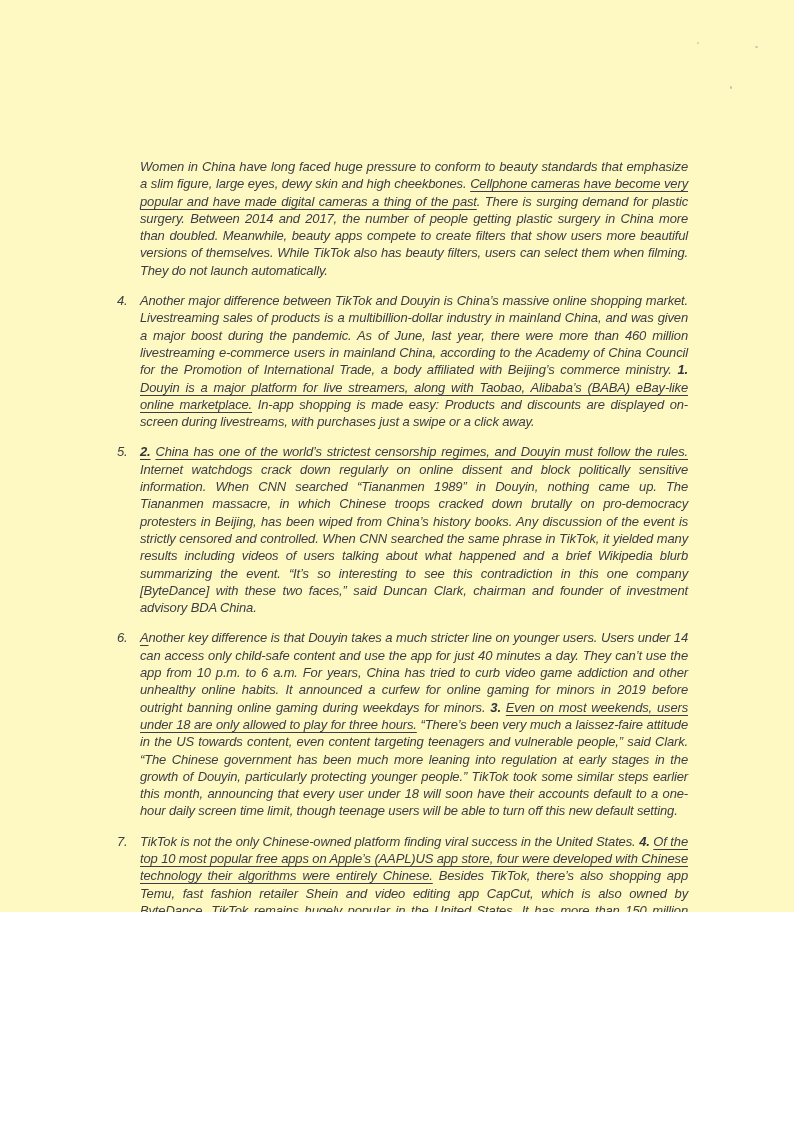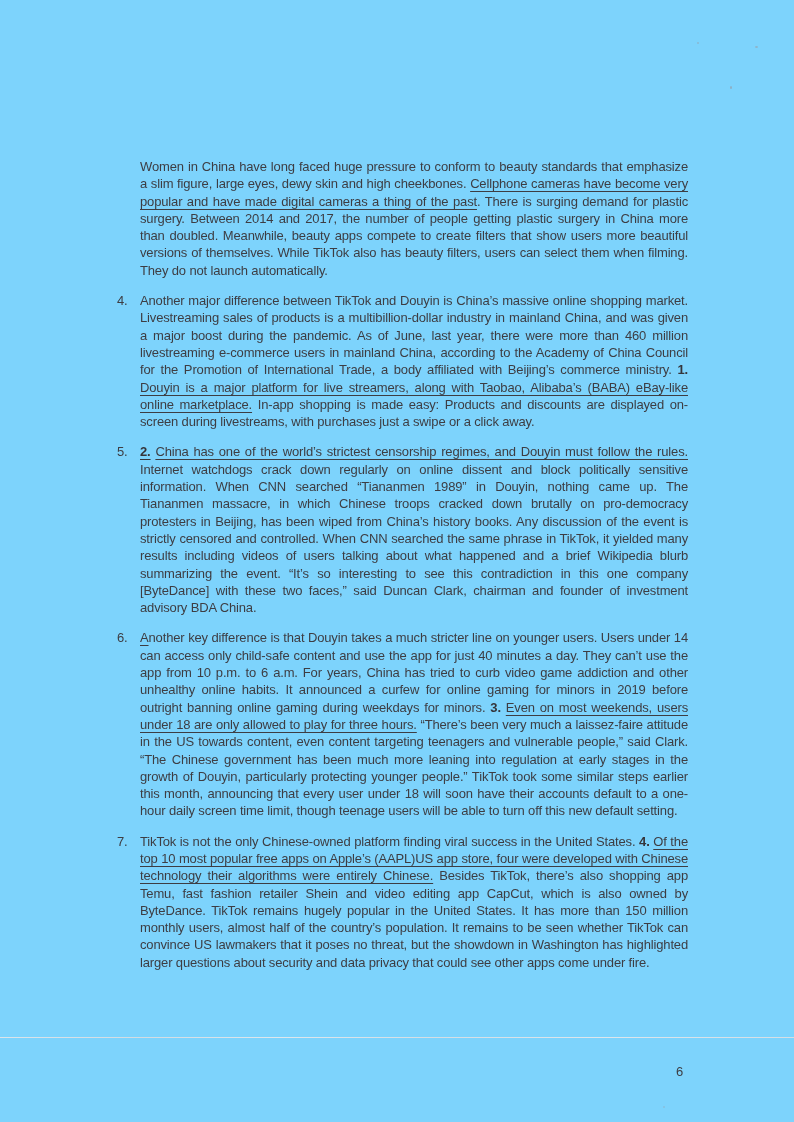--- a/index.html
+++ b/index.html
@@ -3,25 +3,26 @@
 <meta charset="utf-8">
 <style>
   html, body {
     margin: 0;
     padding: 0;
     background: #ffffff;
   }
   .page {
     position: relative;
     width: 794px;
-    height: 1122px;
-    background: #7dd3fc;
+    height: 912px;
+    background: #fef9c3;
     overflow: hidden;
     font-family: "Liberation Sans", sans-serif;
     color: #3d3d43;
+    font-style: italic;
   }
   .content {
     position: absolute;
     left: 117px;
     top: 158px;
     width: 571px;
     font-size: 13px;
     line-height: 17.3px;
     letter-spacing: -0.15px;
     text-align: justify;

